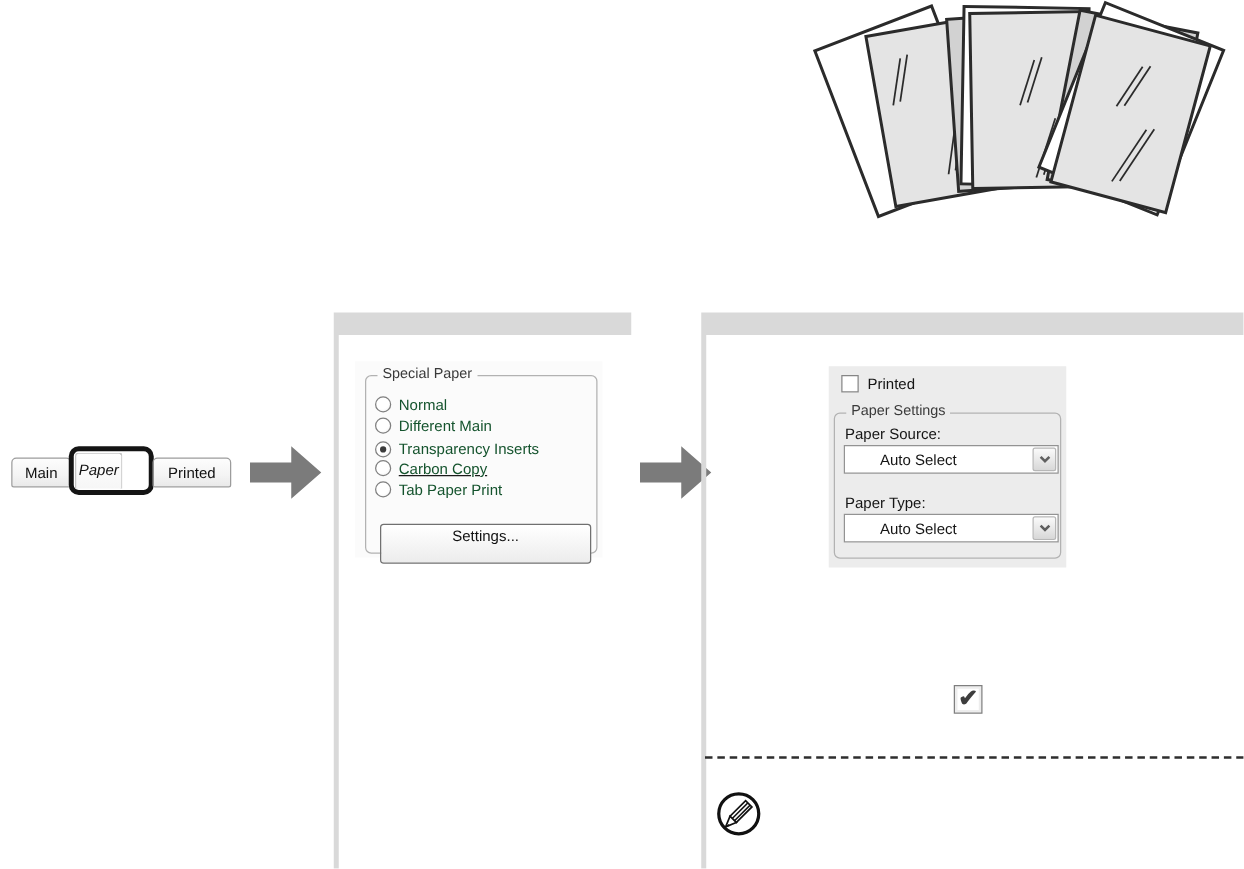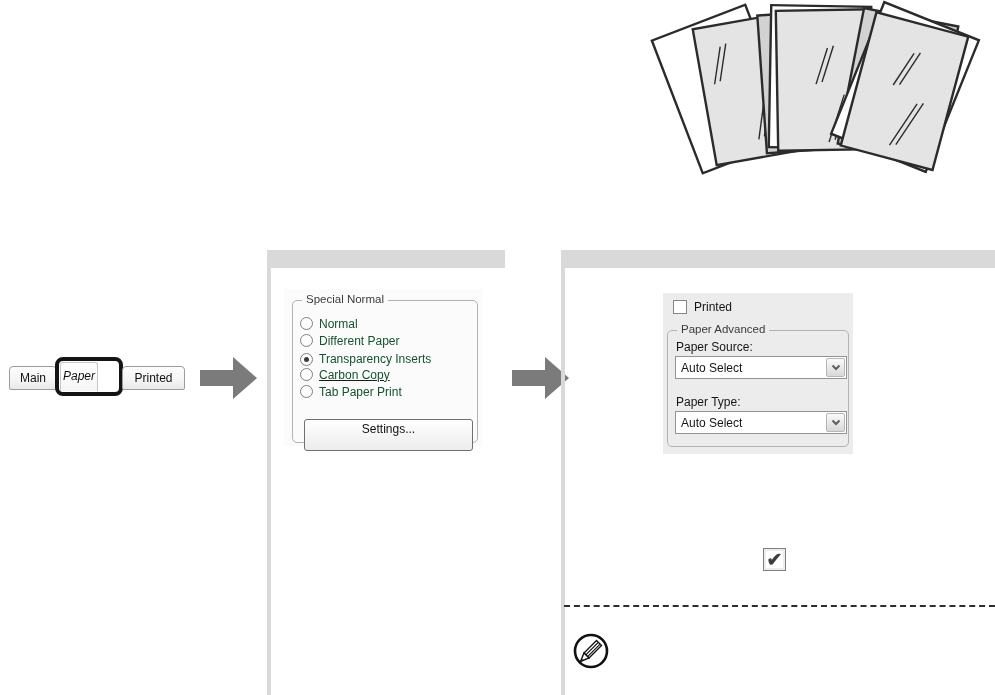--- a/index.html
+++ b/index.html
@@ -56,21 +56,21 @@
   
   #frag-right{position:absolute;left:663px;top:293px;width:190px;height:161px;background:#ececec;}
   .checkbox-sm{position:absolute;width:14px;height:14px;box-sizing:border-box;border:1px solid #858585;background:#fff;}
   #printed-box{left:10px;top:7px;}
   #printed-label{position:absolute;left:31px;top:7px;font-size:12px;color:#151515;}
   #gb-paper-sel{left:4px;top:37px;width:182px;height:117px;}
   .field-label{position:absolute;left:8px;font-size:12px;color:#151515;}
   #lbl-source{top:9px;}
   #lbl-type{top:64px;}
   .combo{position:absolute;left:7px;width:172px;height:23px;box-sizing:border-box;
-       border:1px solid #939393;background:#fff;display:flex;align-items:center;}
+       border:1px solid #939393;background:#fff;display:flex;align-items:center;padding-left:23px;}
   #combo-source{top:25px;}
   #combo-type{top:80px;}
   .combo-text{flex:1;font-size:12px;padding-left:5px;color:#151515;white-space:nowrap;overflow:hidden;}
   .combo-btn{width:19px;height:19px;margin:1px;box-sizing:border-box;border:1px solid #b7b7b7;border-radius:2px;
        background:linear-gradient(180deg,#fafafa,#d8d8d8);display:flex;align-items:center;justify-content:center;}
 
   
   #checked-box{position:absolute;left:763px;top:548px;width:23px;height:23px;box-sizing:border-box;
        border:1px solid #7f7f7f;background:#fff;box-shadow:inset 0 0 0 2px #ededed;
        font-size:19px;line-height:21px;text-align:center;color:#3d3d3d;font-weight:bold;}
@@ -126,29 +126,29 @@
     <polygon points="0,14 33,14 33,1 57,22 33,43 33,30 0,30" fill="#7b7b7b"></polygon>
   </svg>
 
   <div class="hdr-bar" id="hdr-mid"></div>
   <div class="hdr-bar" id="hdr-right"></div>
   <div class="v-border" id="vb-mid"></div>
   <div class="v-border" id="vb-right"></div>
 
   <div id="frag-mid">
     <div class="groupbox" id="gb-special">
-      <span class="gb-title">Special Normal</span>
+      <span class="gb-title">Special Paper</span>
 
       <div class="radio-row" style="top:14px;">
         <span class="radio-circle"></span>
         <span class="radio-label">Normal</span>
       </div>
       <div class="radio-row" style="top:31px;">
         <span class="radio-circle"></span>
-        <span class="radio-label">Different Paper</span>
+        <span class="radio-label">Different Main</span>
       </div>
       <div class="radio-row selected" style="top:48px;align-items:flex-end;">
         <span class="radio-circle"></span>
         <span class="radio-label">Transparency Inserts</span>
       </div>
       <div class="radio-row" style="top:65px;text-decoration:underline;">
         <span class="radio-circle"></span>
         <span class="radio-label">Carbon Copy</span>
       </div>
       <div class="radio-row" style="top:82px;">
@@ -158,21 +158,21 @@
 
       <div id="settings-btn">Settings...</div>
     </div>
   </div>
 
   <div id="frag-right">
     <div class="checkbox-sm" id="printed-box"></div>
     <span id="printed-label">Printed</span>
 
     <div class="groupbox" id="gb-paper-sel">
-      <span class="gb-title">Paper Advanced</span>
+      <span class="gb-title">Paper Settings</span>
 
       <span class="field-label" id="lbl-source">Paper Source:</span>
       <div class="combo" id="combo-source">
         <span class="combo-text">Auto Select</span>
         <span class="combo-btn">
           <svg width="10" height="7" viewBox="0 0 10 7">
               <path d="M1.5 1.5 L5 5 L8.5 1.5" stroke="#5f5f5f" stroke-width="2" fill="none"></path>
             </svg>
         </span>
       </div>

